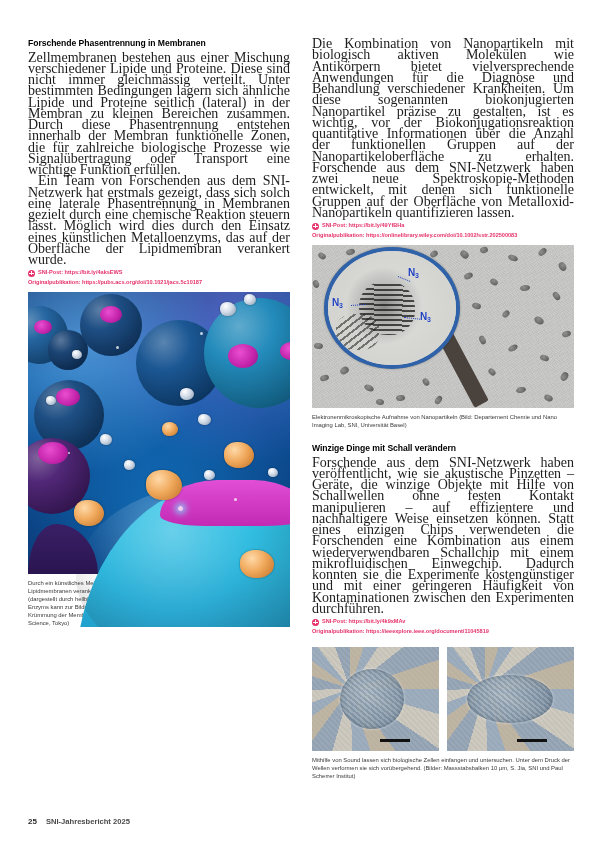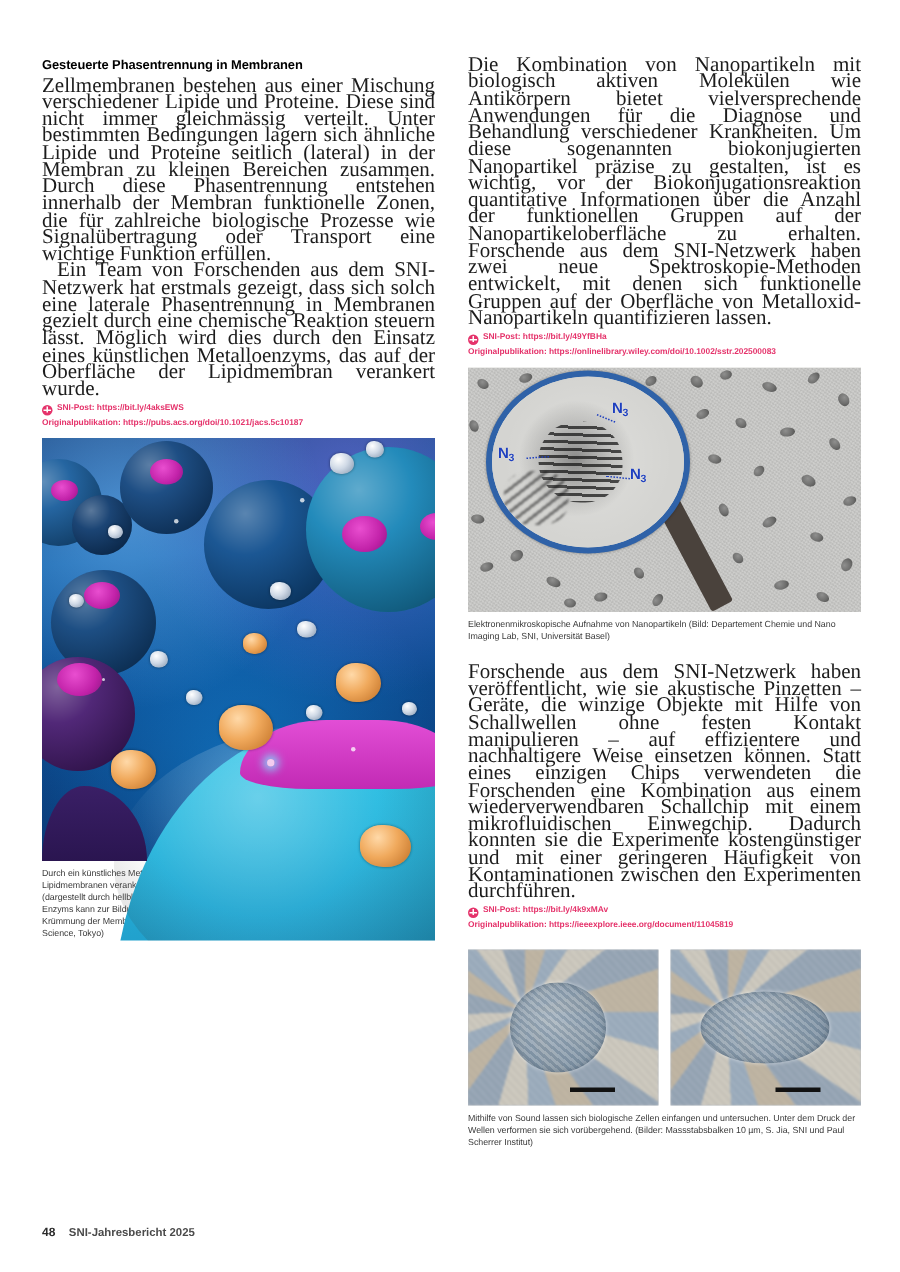--- a/index.html
+++ b/index.html
@@ -310,21 +310,21 @@
 </style>
 </head>
 <body>
 
 <div class="page">
 
   <div class="columns">
 
     <div class="col">
 
-      <h2 class="article-title">Gesteuerte Phasentrennung in Membranen</h2>
+      <h2 class="article-title">Forschende Phasentrennung in Membranen</h2>
 
       <p class="body-text">Zellmembranen bestehen aus einer Mischung verschiedener Lipide und Proteine. Diese sind nicht immer gleichmässig verteilt. Unter bestimmten Bedingungen lagern sich ähnliche Lipide und Proteine seitlich (lateral) in der Membran zu kleinen Bereichen zusammen. Durch diese Phasentrennung entstehen innerhalb der Membran funktionelle Zonen, die für zahlreiche biologische Prozesse wie Signalübertragung oder Transport eine wichtige Funktion erfüllen.</p>
 
       <p class="body-text">Ein Team von Forschenden aus dem SNI-Netzwerk hat erstmals gezeigt, dass sich solch eine laterale Phasentrennung in Membranen gezielt durch eine chemische Reaktion steuern lässt. Möglich wird dies durch den Einsatz eines künstlichen Metalloenzyms, das  auf der Oberfläche der Lipidmembran verankert wurde.</p>
 
       <div class="links">
         <div class="link-row">
           <span class="sni-dot"></span>
           <span class="link-text"><span>SNI-Post:</span> <span>https://bit.ly/4aksEWS</span></span>
         </div>
@@ -458,20 +458,21 @@
 
           <div class="n3" style="left:108px; top:66px;">N<sub>3</sub></div>
           <div class="n3-lead" style="left:92px; top:72px; width:16px; transform:rotate(6deg);"></div>
         </div>
 
         <div class="caption">Elektronenmikroskopische Aufnahme von Nanopartikeln (Bild: Departement Chemie und Nano Imaging Lab, SNI, Universität Basel)</div>
       </div>
 
       <div class="spacer-block"></div>
 
+      <h2 class="article-title">Winzige Dinge mit Schall verändern</h2>
 
       <p class="body-text">Forschende aus dem SNI-Netzwerk haben veröffentlicht, wie sie akustische Pinzetten – Geräte, die winzige Objekte mit Hilfe von Schallwellen ohne festen Kontakt manipulieren – auf effizientere und nachhaltigere Weise einsetzen können. Statt eines einzigen Chips verwendeten die Forschenden eine Kombination aus einem wiederverwendbaren Schallchip mit einem mikrofluidischen Einwegchip. Dadurch konnten sie die Experimente kostengünstiger und mit einer geringeren Häufigkeit von Kontaminationen zwischen den Experimenten durchführen.</p>
 
       <div class="links">
         <div class="link-row">
           <span class="sni-dot"></span>
           <span class="link-text"><span>SNI-Post:</span> <span>https://bit.ly/4k9xMAv</span></span>
         </div>
         <div class="link-row">
           <span class="link-text"><span>Originalpublikation:</span> <span>https://ieeexplore.ieee.org/document/11045819</span></span>
@@ -495,17 +496,17 @@
 
         </div>
 
         <div class="caption">Mithilfe von Sound lassen sich biologische Zellen einfangen und untersuchen. Unter dem Druck der Wellen verformen sie sich vorübergehend. (Bilder: Massstabsbalken 10 µm, S. Jia, SNI und Paul Scherrer Institut)</div>
       </div>
 
     </div>
   </div>
 
   <div class="footer">
-    <span class="page-num">48</span>
+    <span class="page-num">25</span>
     <span class="footer-label">SNI-Jahresbericht 2025</span>
   </div>
 
 </div>
 
 </body></html>

